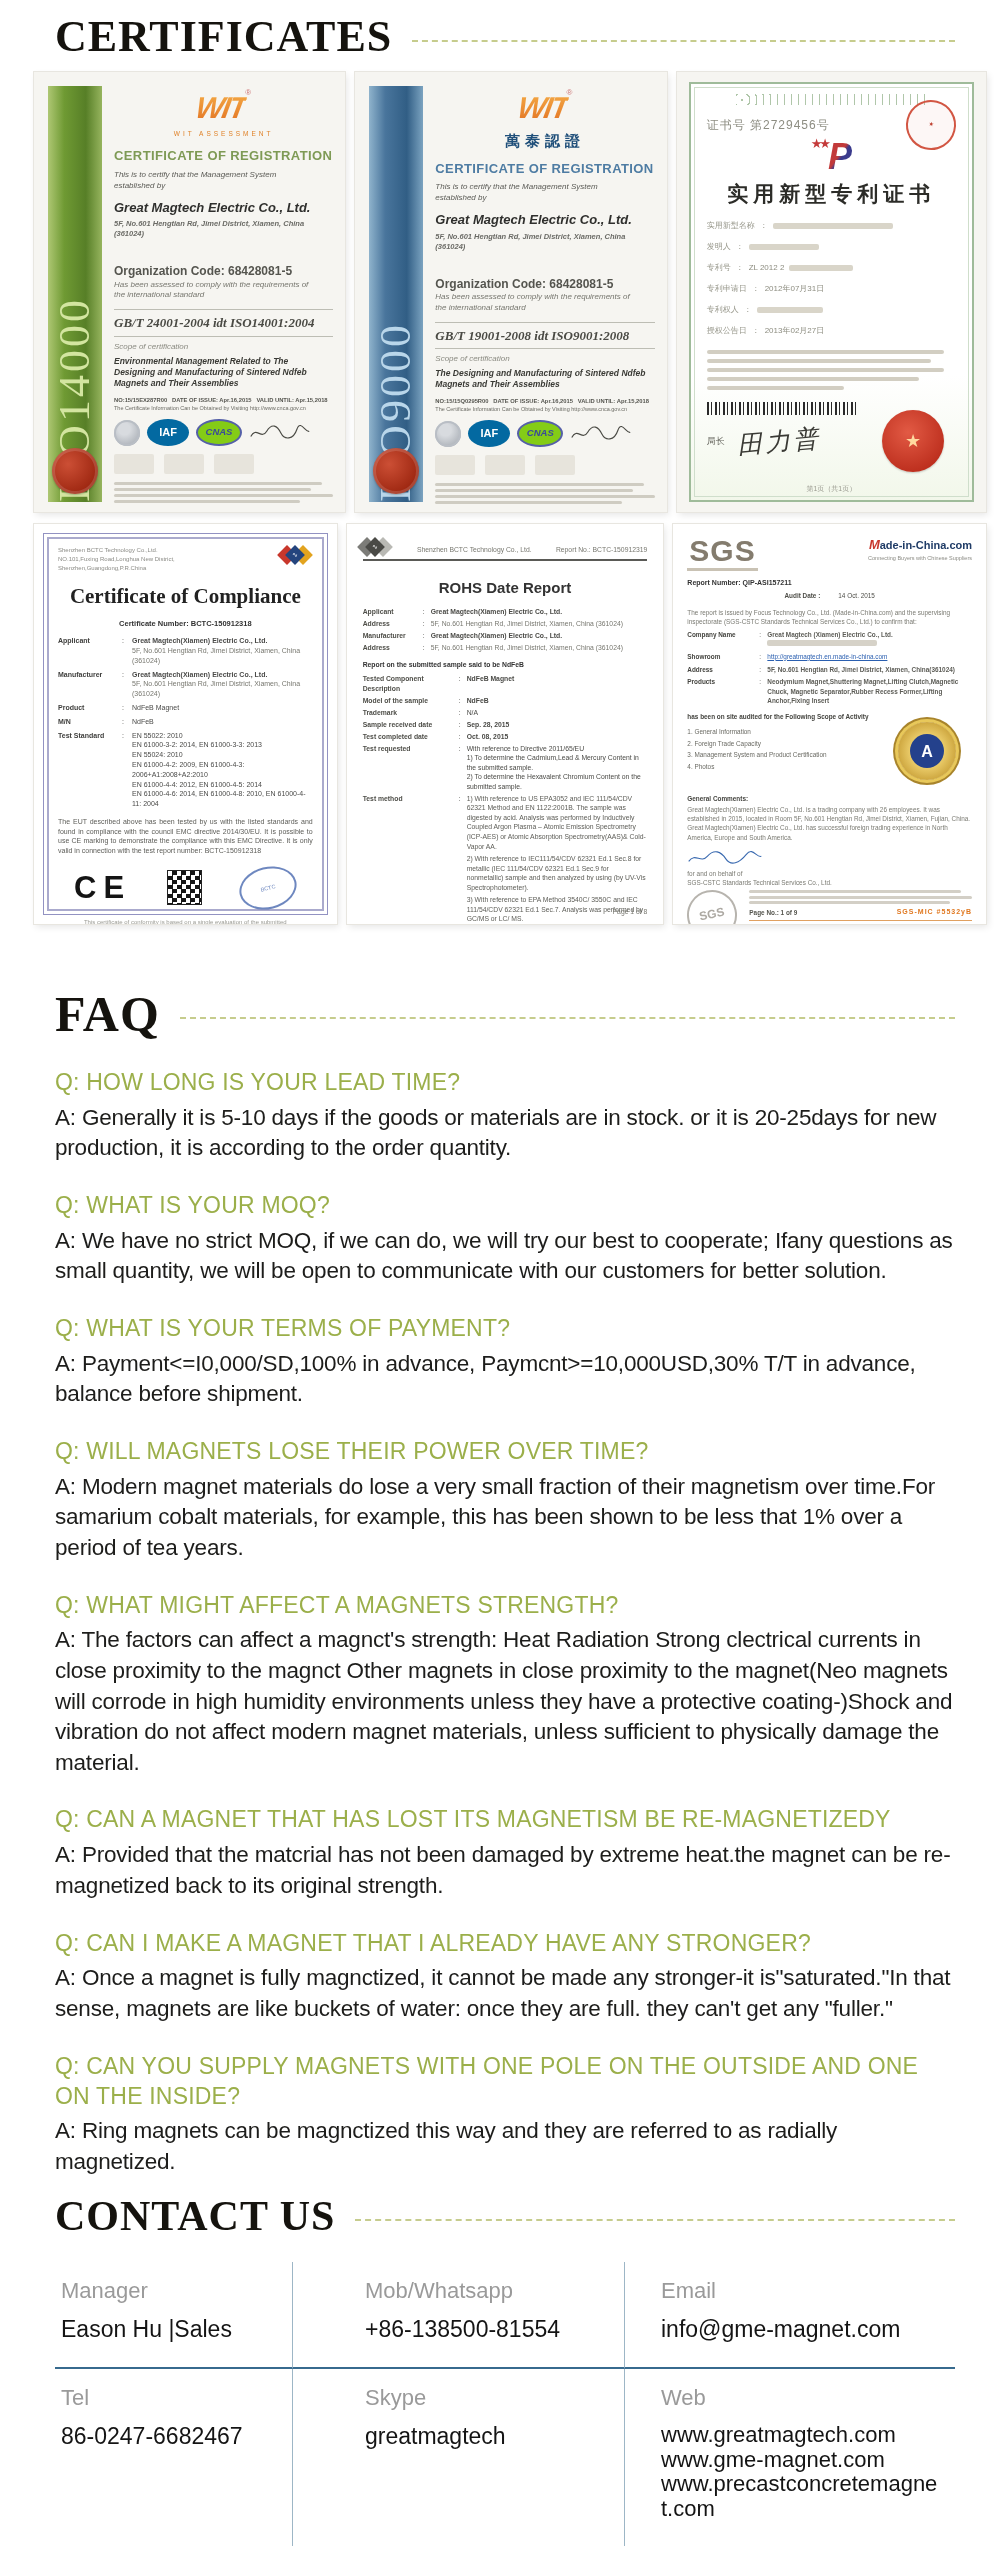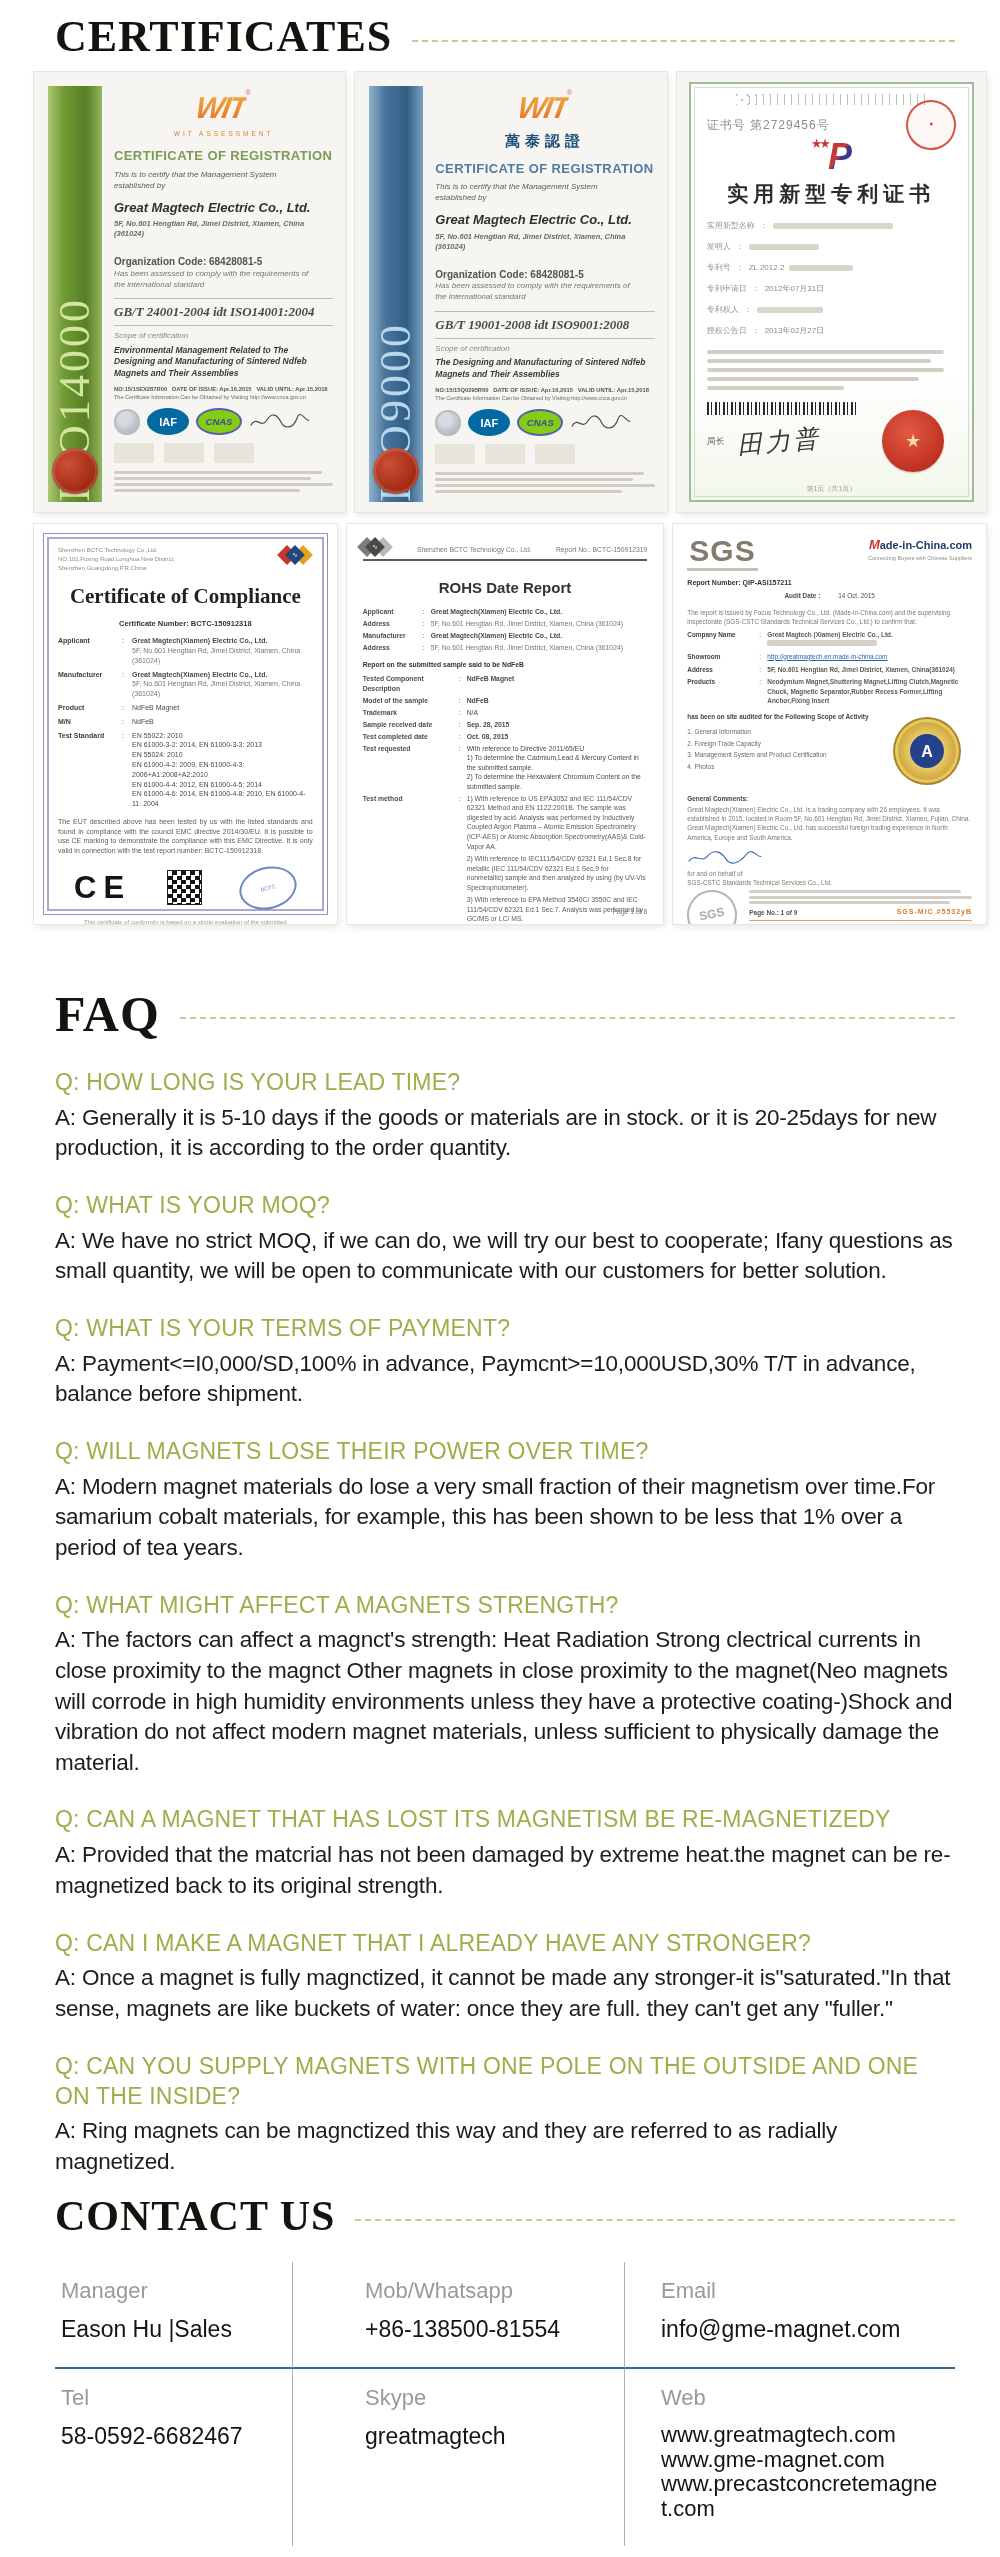--- a/index.html
+++ b/index.html
@@ -42,21 +42,21 @@
            background:linear-gradient(180deg,#f6b24a,#e06a1e); -webkit-background-clip:text; background-clip:text; color:transparent; }
   .reg { font-size:8px; color:#c77; vertical-align:top; }
   .wsub { color:#e08228; font-size:6.5px; letter-spacing:3px; margin-top:1px; }
   .wsub-cn { color:#1f4f7a; font-weight:bold; font-size:15px; letter-spacing:5px; margin-top:2px; }
   .iso-h { font-size:13px; font-weight:bold; letter-spacing:.4px; margin:9px 0 5px; }
   .green .iso-h { color:#7e9a55; } .blue .iso-h { color:#4e7ca3; }
   .it { font-style:italic; }
   .intro { width:85%; }
   .company { font-size:13px; font-weight:bold; font-style:italic; color:#2f2f2d; margin:7px 0 3px; }
   .addr { font-size:7.5px; font-weight:bold; color:#6b6b66; }
-  .org { margin-top:16px; font-size:10px; font-weight:bold; color:#55554f; }
+  .org { margin-top:24px; font-size:12px; font-weight:bold; color:#55554f; }
   .assessed { font-size:8px; color:#77776f; width:92%; }
   .standard { margin-top:8px; font-family:"Liberation Serif", serif; font-style:italic; font-weight:bold; font-size:13px; color:#4a4a44;
               border-top:1px solid #bdbdb4; border-bottom:1px solid #bdbdb4; padding:4px 0; }
   .scope-label { color:#8b8b82; font-size:8px; margin:5px 0 3px; }
   .scope { font-size:8.5px; font-weight:bold; color:#3a3a35; width:96%; }
   .issue { margin-top:7px; font-size:5.8px; font-weight:bold; color:#55554f; white-space:pre-wrap; }
   .issue2 { font-size:5.5px; color:#6b6b64; }
   .badges { display:flex; align-items:center; gap:7px; margin-top:7px; }
   .globe { width:26px; height:26px; border-radius:50%; background:radial-gradient(circle at 40% 35%, #d8dbdf 25%, #9aa0a8); box-shadow:inset 0 0 0 2px #b9bec5; flex:none; }
   .iaf { width:42px; height:27px; border-radius:50%; background:#0369a1; color:#fff; display:inline-flex; align-items:center; justify-content:center; font-weight:bold; font-size:11px; flex:none; }
@@ -606,21 +606,21 @@
     <div class="cc sep rowline col2">
       <div class="cl">Mob/Whatsapp</div>
       <div class="cv">+86-138500-81554</div>
     </div>
     <div class="cc rowline col3">
       <div class="cl">Email</div>
       <div class="cv">info@gme-magnet.com</div>
     </div>
     <div class="cc sep">
       <div class="cl">Tel</div>
-      <div class="cv">58-0592-6682467</div>
+      <div class="cv">86-0247-6682467</div>
     </div>
     <div class="cc sep col2">
       <div class="cl">Skype</div>
       <div class="cv">greatmagtech</div>
     </div>
     <div class="cc col3">
       <div class="cl">Web</div>
       <div class="cv-lines">
         <div class="cv-line">www.greatmagtech.com</div>
         <div class="cv-line">www.gme-magnet.com</div>

